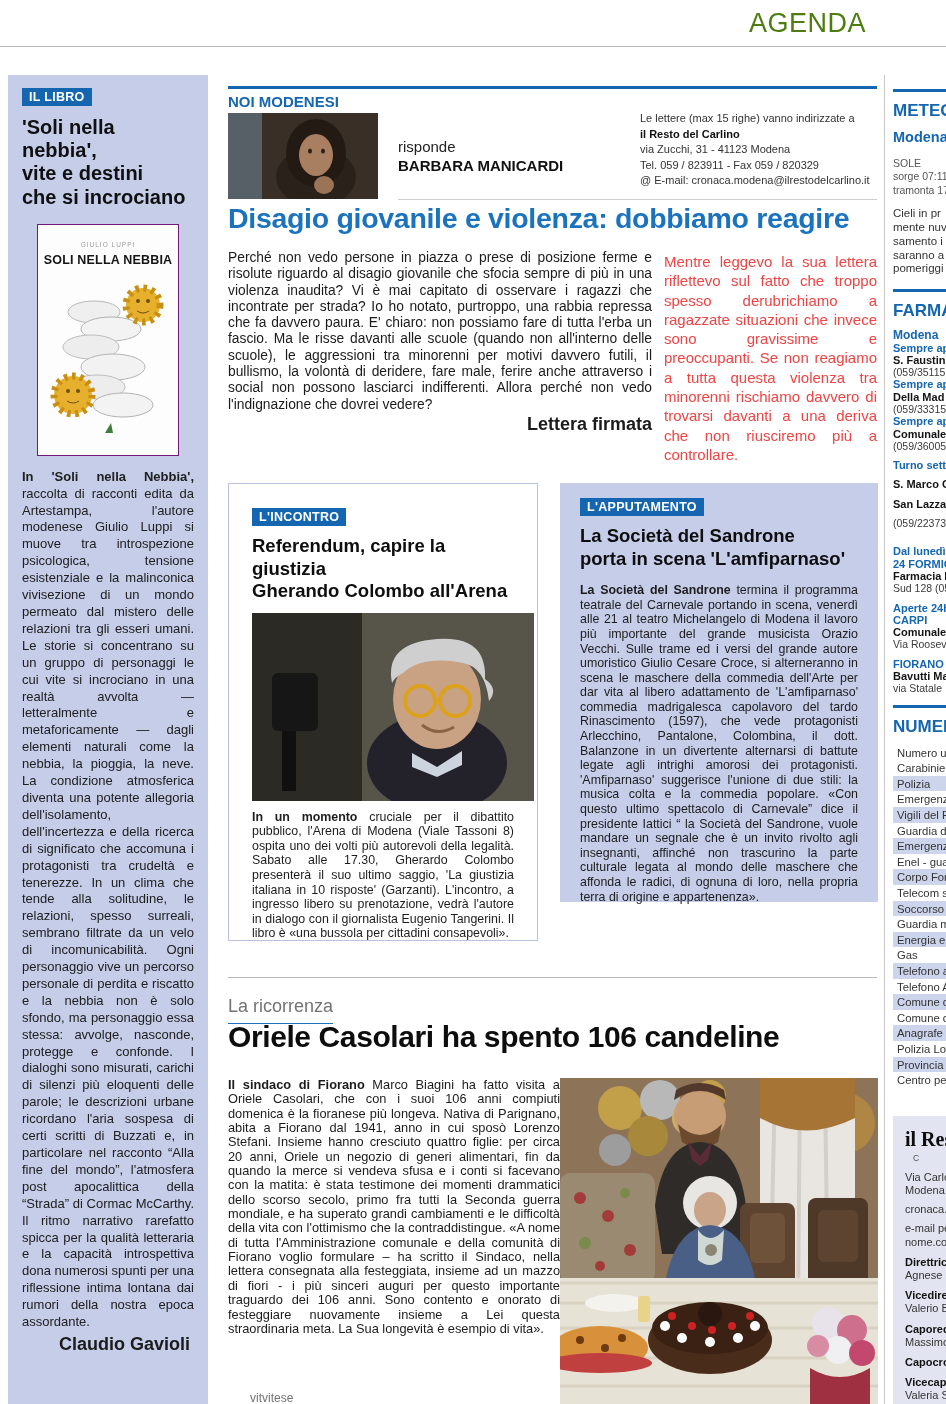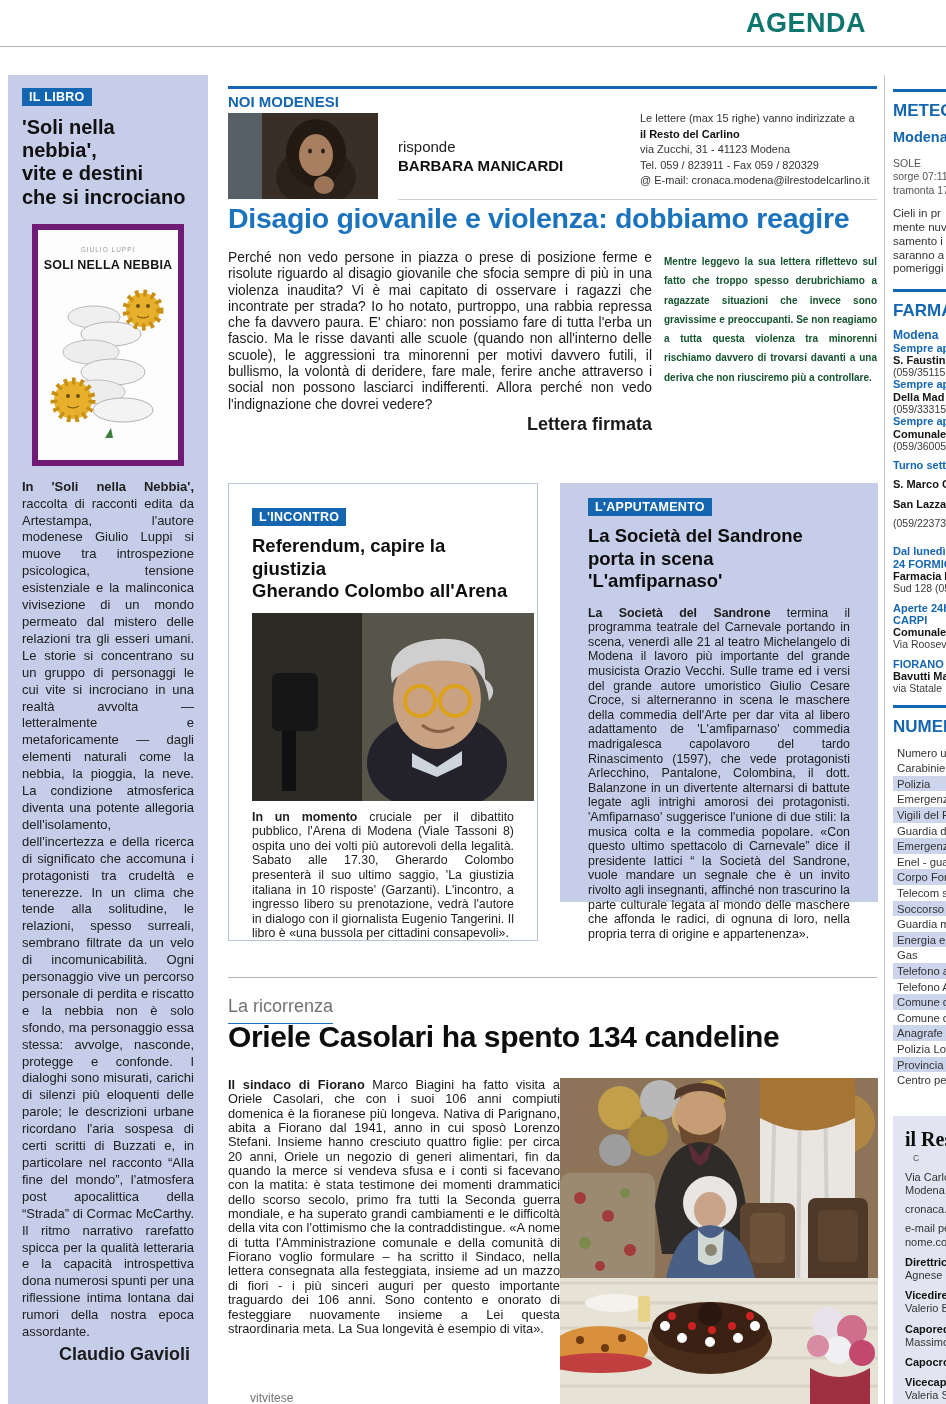--- a/index.html
+++ b/index.html
@@ -6,55 +6,55 @@
   #page{position:relative;width:946px;height:1404px;background:#fff;overflow:hidden;
         font-family:"Liberation Sans",sans-serif;color:#1b1b1b;}
   .abs{position:absolute;}
   .blue{color:#1566b1;}
   .badge{display:inline-block;background:#1566b1;color:#fff;font-weight:bold;
          font-size:12.5px;padding:2px 7px;letter-spacing:.3px;}
   .rule{background:#b5b5b5;height:1px;}
   .bluebar{background:#1566b1;height:3px;}
   .pre{white-space:pre-line;}
   
-  #agenda{top:8px;right:80px;font-size:27px;font-weight:bold;color:#0f766e;letter-spacing:.5px;}
+  #agenda{top:8px;right:80px;font-size:27px;font-weight:normal;color:#4d7c0f;letter-spacing:.5px;}
   #toprule{top:46px;left:0;width:946px;}
   
   #leftcol{left:8px;top:75px;width:200px;height:1329px;background:#c5cde9;
            padding:12px 14px;box-sizing:border-box;overflow:hidden;}
   #leftcol h2{font-size:20px;line-height:1.16;margin:10px 0 0 0;color:#101010;}
-  #bookcover{width:140px;height:230px;background:#fdfdfd;border:6px solid #701a75;
+  #bookcover{width:140px;height:230px;background:#fdfdfd;border:1px solid #701a75;
              margin:15px auto 13px auto;position:relative;text-align:center;}
   #bookcover .auth{font-size:6.5px;color:#9a9a9a;letter-spacing:1px;margin-top:16px;}
   #bookcover .btitle{font-size:12.5px;font-weight:bold;color:#151515;margin-top:5px;letter-spacing:.2px;}
   #leftbody{font-size:13px;line-height:16.9px;text-align:justify;color:#202020;margin-top:0;}
   #leftsig{font-weight:bold;font-size:18px;text-align:right;padding-right:4px;margin-top:3px;}
   
   #noibar{left:228px;top:86px;width:649px;}
   #noilabel{left:228px;top:93px;font-size:15px;font-weight:bold;}
   #barbaraphoto{left:228px;top:113px;width:150px;height:86px;overflow:hidden;}
   #risponde{left:398px;top:138px;font-size:15px;color:#222;}
   #bmname{left:398px;top:157px;font-size:15px;font-weight:bold;color:#111;}
   #contact{left:640px;top:111px;width:237px;font-size:11px;line-height:15.6px;color:#333;}
   #contact .b{font-weight:bold;color:#111;}
   #noirule{left:398px;top:199px;width:479px;background:#cfcfcf;}
   
   #headline1{left:228px;top:202px;width:650px;font-size:28.5px;font-weight:bold;color:#1b72bd;letter-spacing:-.3px;}
   #lettercol1{left:228px;top:250px;width:424px;font-size:13.8px;line-height:16.3px;text-align:justify;}
   #lettersig{font-weight:bold;text-align:right;margin-top:3px;font-size:18px;}
-  #lettercol2{left:664px;top:252px;width:213px;font-size:10px;font-weight:bold;
-              line-height:19.3px;text-align:justify;color:#14532d;}
+  #lettercol2{left:664px;top:252px;width:213px;font-size:15px;font-weight:normal;
+              line-height:19.3px;text-align:justify;color:#ef4444;}
   
   .boxtitle{font-size:18.5px;font-weight:bold;line-height:1.22;color:#0e0e0e;margin:9px 0 0 0;}
   .boxbody{font-size:12.4px;line-height:14.6px;text-align:justify;color:#1d1d1d;}
   #box1{left:228px;top:483px;width:310px;height:458px;background:#fff;border:1px solid #b9c3dd;
         padding:23px;box-sizing:border-box;}
   #colombophoto{width:282px;height:188px;margin:10px 0 9px 0;overflow:hidden;}
   #box2{left:560px;top:483px;width:318px;height:419px;background:#c5cde9;
-        padding:14px 28px;box-sizing:border-box;}
+        padding:14px 20px;box-sizing:border-box;}
   #box2 .boxbody{margin-top:13px;}
   
   #secrule{left:228px;top:977px;width:649px;}
   #kicker{left:228px;top:996px;font-size:18px;color:#737373;border-bottom:1.5px solid #1b72bd;padding-bottom:6px;}
   #headline2{left:228px;top:1020px;width:650px;font-size:30px;font-weight:bold;color:#0d0d0d;letter-spacing:-.4px;}
   #ricbody{left:228px;top:1078px;width:332px;font-size:12.8px;line-height:14.35px;text-align:justify;}
   #fragment{left:250px;top:1391px;font-size:12px;color:#5a5a5a;filter:blur(.7px);opacity:.85;}
   #bdayphoto{left:560px;top:1078px;width:318px;height:326px;overflow:hidden;}
   
   #vdivider{left:884px;top:75px;width:1px;height:1329px;background:#c9c9c9;}
@@ -182,21 +182,21 @@
 
   <div id="box2" class="abs">
     <span class="badge">L'APPUTAMENTO</span>
     <div class="boxtitle pre">La Società del Sandrone
 porta in scena 'L'amfiparnaso'</div>
     <div class="boxbody"><b>La Società del Sandrone</b><span> termina il programma teatrale del Carnevale portando in scena, venerdì alle 21 al teatro Michelangelo di Modena il lavoro più importante del grande musicista Orazio Vecchi. Sulle trame ed i versi del grande autore umoristico Giulio Cesare Croce, si alterneranno in scena le maschere della commedia dell'Arte per dar vita al libero adattamento de 'L'amfiparnaso' commedia madrigalesca capolavoro del tardo Rinascimento (1597), che vede protagonisti Arlecchino, Pantalone, Colombina, il dott. Balanzone in un divertente alternarsi di battute legate agli intrighi amorosi dei protagonisti. 'Amfiparnaso' suggerisce l'unione di due stili: la musica colta e la commedia popolare. «Con questo ultimo spettacolo di Carnevale” dice il presidente Iattici “ la Società del Sandrone, vuole mandare un segnale che è un invito rivolto agli insegnanti, affinché non trascurino la parte culturale legata al mondo delle maschere che affonda le radici, di ognuna di loro, nella propria terra di origine e appartenenza».</span></div>
   </div>
 
   <div id="secrule" class="abs rule"></div>
   <div id="kicker" class="abs">La ricorrenza</div>
-  <div id="headline2" class="abs">Oriele Casolari ha spento 134 candeline</div>
+  <div id="headline2" class="abs">Oriele Casolari ha spento 106 candeline</div>
   <div id="ricbody" class="abs"><b>Il sindaco di Fiorano</b><span> Marco Biagini ha fatto visita a Oriele Casolari, che con i suoi 106 anni compiuti domenica è la fioranese più longeva. Nativa di Parignano, abita a Fiorano dal 1941, anno in cui sposò Lorenzo Stefani. Insieme hanno cresciuto quattro figlie: per circa 20 anni, Oriele un negozio di generi alimentari, fin da quando la merce si vendeva sfusa e i conti si facevano con la matita: è stata testimone dei momenti drammatici dello scorso secolo, primo fra tutti la Seconda guerra mondiale, e ha superato grandi cambiamenti e le difficoltà della vita con l'ottimismo che la contraddistingue. «A nome di tutta l'Amministrazione comunale e della comunità di Fiorano voglio formulare – ha scritto il Sindaco, nella lettera consegnata alla festeggiata, insieme ad un mazzo di fiori - i più sinceri auguri per questo importante traguardo dei 106 anni. Sono contento e onorato di festeggiare nuovamente insieme a Lei questa straordinaria meta. La Sua longevità è esempio di vita».</span></div>
   <div id="fragment" class="abs">vitvitese</div>
 
   <div id="bdayphoto" class="abs">
     <svg width="318" height="326" viewBox="0 0 318 326">
       <rect width="318" height="326" fill="#8d7357"></rect>
       <g>
         <circle cx="60" cy="30" r="22" fill="#c2a04a"></circle>
           <circle cx="100" cy="22" r="20" fill="#b8b8b8"></circle>
         <circle cx="88" cy="58" r="20" fill="#a8893c"></circle>

